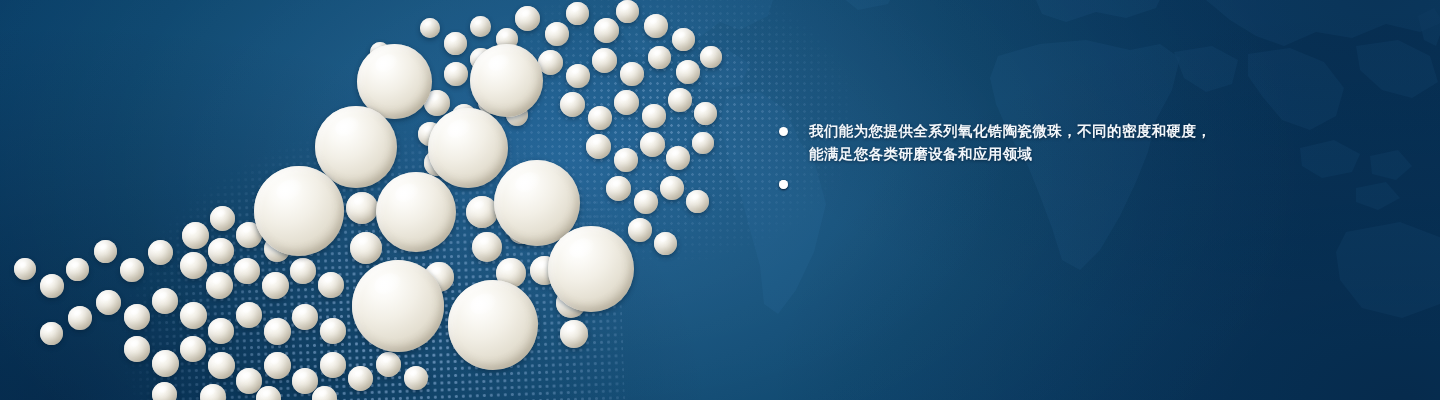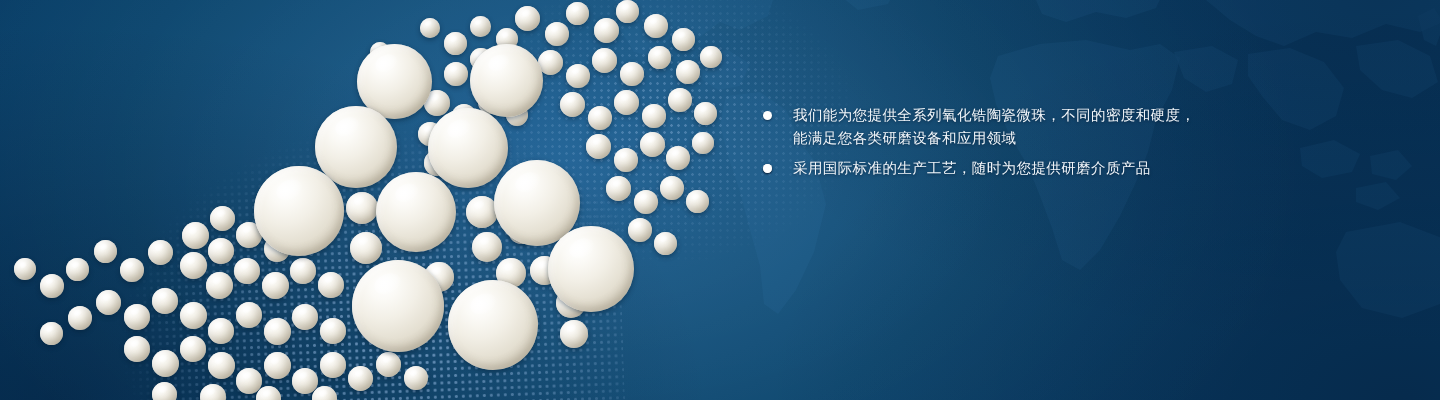--- a/index.html
+++ b/index.html
@@ -76,21 +76,21 @@
   }
   .bead.sm::after{left:26%;top:17%;width:34%;height:26%;}
 
   
   .copy{position:absolute;left:763px;top:104px;width:560px;}
   .headline{
     font-size:30px;line-height:40px;color:#ffffff;letter-spacing:2px;
     font-weight:400;margin:0 0 22px 0;
     text-shadow:0 1px 4px rgba(0,18,40,0.55);
   }
-  .bullets{list-style:none;margin:0;padding:0;}
+  .bullets{list-style:none;margin:16px;padding:0;font-weight:bold;}
   .bullets li{
     position:relative;padding-left:30px;margin-bottom:7px;
     font-size:14.5px;line-height:23px;color:#f2f6fa;letter-spacing:.4px;
     text-shadow:0 1px 3px rgba(0,16,36,0.55);
   }
   .bullets li .dot{
     position:absolute;left:0;top:7px;width:9px;height:9px;border-radius:50%;
     background:#ffffff;box-shadow:0 1px 2px rgba(0,14,34,0.5);
   }
   .bullets li .l2{display:block;}
@@ -265,18 +265,17 @@
       <li>
         <span class="dot"></span>
         <span>我们能为您提供全系列氧化锆陶瓷微珠，不同的密度和硬度，</span>
         <span class="l2">能满足您各类研磨设备和应用领域</span>
       </li>
       <li>
         <span class="dot"></span>
       </li>
       <li>
         <span class="dot"></span>
-        <span>采用国际标准的生产工艺，随时为您提供研磨介质产品</span>
       </li>
     </ul>
   </div>
 
 </div>
 
 </body></html>

